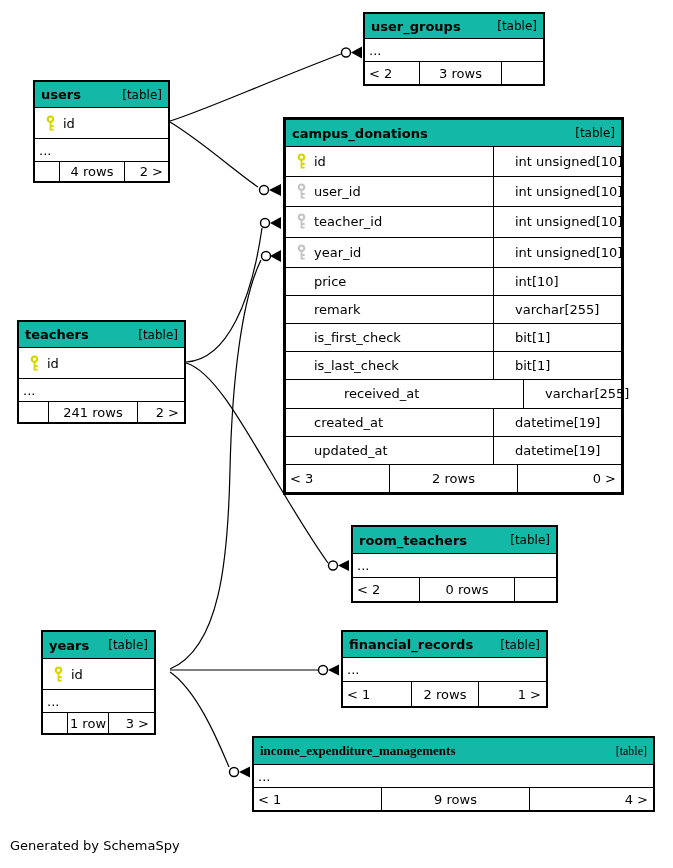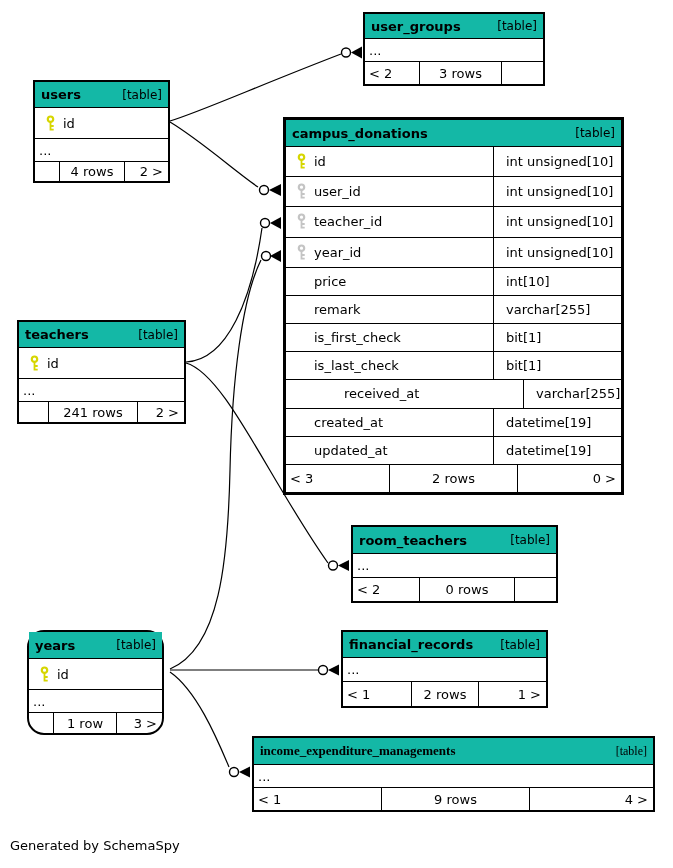--- a/index.html
+++ b/index.html
@@ -26,21 +26,21 @@
     display:flex;align-items:stretch;border-bottom:1px solid #000;
     flex:0 0 auto;box-sizing:border-box;font-size:13px;background:#fff;
   }
   .frow.grow{flex:1 1 auto;}
   .ncell{display:flex;align-items:center;box-sizing:border-box;overflow:hidden;}
   .keywrap{width:20px;display:flex;justify-content:center;align-items:center;flex:0 0 auto;padding-left:5px;}
   .nokey{width:25px;flex:0 0 auto;}
   .fname{white-space:nowrap;padding-left:3px;}
   .tcell{
     border-left:1px solid #000;display:flex;align-items:center;
-    padding-left:12px;box-sizing:border-box;flex:1 1 auto;white-space:nowrap;
+    padding-left:21px;box-sizing:border-box;flex:1 1 auto;white-space:nowrap;
   }
   .ellip{padding-left:4px;display:flex;align-items:center;}
   .foot{
     display:flex;align-items:stretch;flex:0 0 auto;font-size:13px;
     box-sizing:border-box;
   }
   .fc{display:flex;align-items:center;box-sizing:border-box;white-space:nowrap;}
   .fc1{border-right:1px solid #000;padding-left:4px;flex:0 0 auto;}
   .fc2{border-right:1px solid #000;justify-content:center;flex:1 1 auto;}
   .fc3{justify-content:flex-end;padding-right:5px;flex:0 0 auto;}
@@ -269,21 +269,21 @@
       </div>
       <div class="frow" style="height: 24px;">
         <span class="ellip">...</span>
       </div>
       <div class="foot" style="flex: 1 1 auto;">
         <div class="fc fc1" style="width: 67px;">&lt; 2</div>
         <div class="fc fc2">0 rows</div>
         <div class="fc fc3" style="width: 41px;"></div>
       </div>
     </div>
-    <div class="tbl" style="left: 27px; top: 630px; width: 137px; height: 105px; border-radius: 17px;">
+    <div class="tbl" style="left: 41px; top: 630px; width: 115px; height: 105px;">
       <div class="hdr" style="height: 27px;">
         <span class="tname">years</span>
         <span class="ttag">[table]</span>
       </div>
       <div class="frow" style="height: 31px;">
         <div class="ncell" style="flex: 1 1 auto;">
           <span class="keywrap">
             <svg width="11" height="17" viewBox="0 0 11 17">
               <circle cx="5.5" cy="4.2" r="2.7" fill="none" stroke="#d6d600" stroke-width="2.2"></circle>
               <path d="M5.5,6.9 L5.5,15.5 M5.5,11 h3.2 M5.5,14.6 h3.2" fill="none" stroke="#d6d600" stroke-width="1.8"></path>

